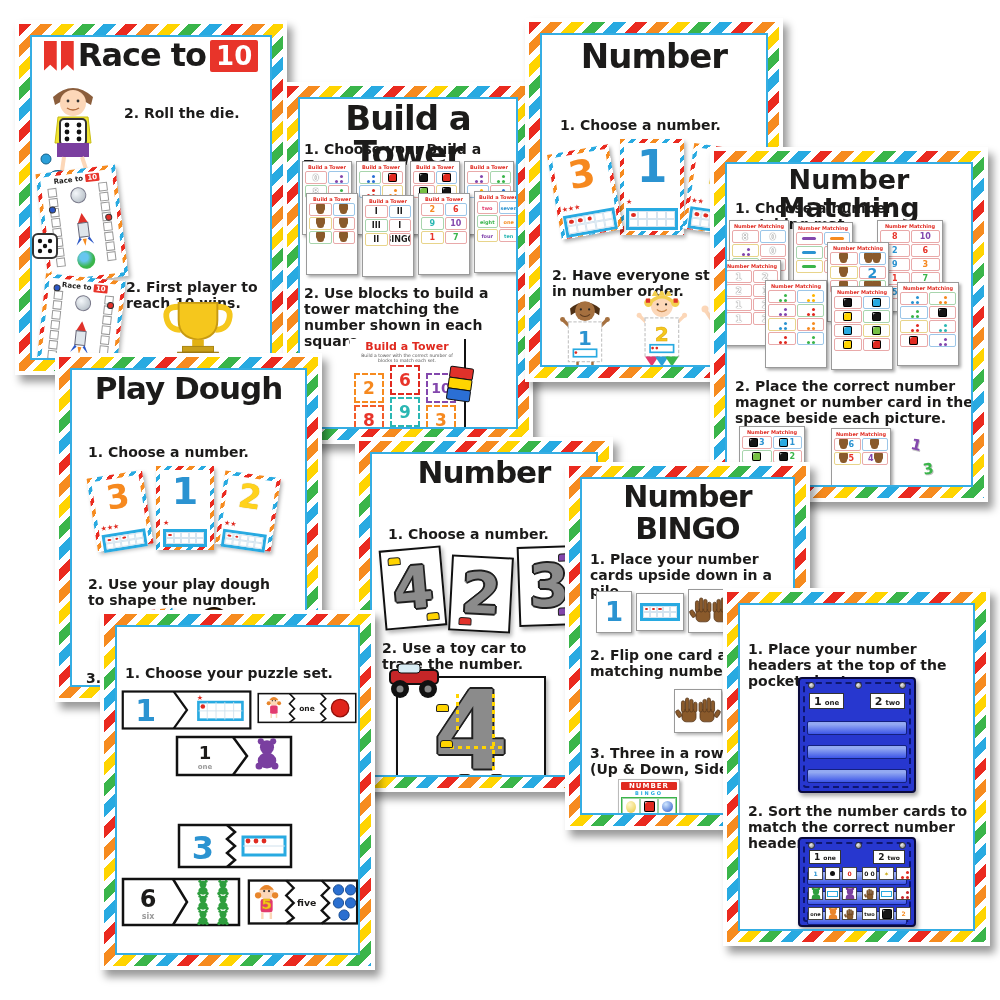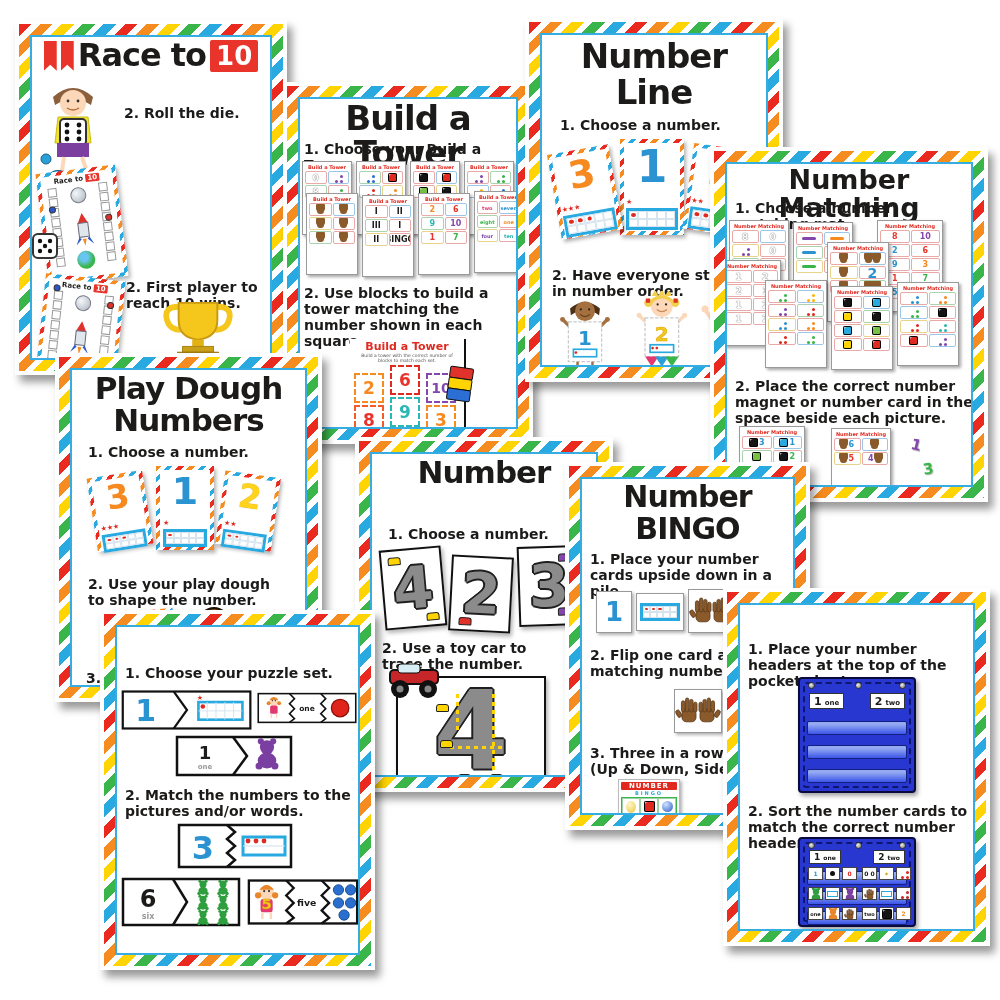--- a/index.html
+++ b/index.html
@@ -385,21 +385,20 @@
         <div style="width:24px;height:12px;background:#e0312a;border:1.5px solid #111;border-radius:2px"></div>
         <div style="width:24px;height:12px;background:#ffd400;border:1.5px solid #111;border-radius:2px;margin-top:-1px"></div>
         <div style="width:24px;height:12px;background:#2b6fd4;border:1.5px solid #111;border-radius:2px;margin-top:-1px"></div>
       </div>
     </div>
   </div>
 
   <div class="poster" style="left:525px;top:18px;width:258px;height:364px;z-index:3">
     <div class="inner">
       <div class="ttl abs" style="top:4px;font-size:34px">Number</div>
-      <div class="ttl abs" style="top:40px;font-size:34px">Line</div>
       <div class="step" style="left:18px;top:82px;width:200px">1. Choose a number.</div>
       <div class="abs" style="left:0;top:104px;width:232px;height:118px">
         <div class="abs dashb" style="left:78px;top:0;width:64px;height:96px;z-index:1">
           <div class="cardin">
               <div class="bignum c-bl" style="font-size:44px">1</div>
           <div><span class="star">★</span><div class="tf">
                   <i class="f"></i>
                   <i></i>
                   <i></i>
                   <i></i>
@@ -771,21 +770,20 @@
         </div>
         <div class="magnet c-pu" style="left:184px;top:6px;transform:rotate(14deg)">1</div>
         <div class="magnet c-gr" style="left:196px;top:30px;transform:rotate(-10deg)">3</div>
       </div>
     </div>
   </div>
 
   <div class="poster" style="left:55px;top:353px;width:267px;height:349px;z-index:5">
     <div class="inner">
       <div class="ttl abs" style="top:2px;font-size:31px">Play Dough</div>
-      <div class="ttl abs" style="top:34px;font-size:31px">Numbers</div>
       <div class="step" style="left:16px;top:74px;width:200px">1. Choose a number.</div>
       <div class="abs" style="left:0;top:96px;width:237px;height:100px">
         <div class="abs dashb" style="left:84px;top:0;width:58px;height:84px;z-index:1">
           <div class="cardin">
               <div class="bignum c-bl" style="font-size:38px">1</div>
           <div><span class="star">★</span><div class="tf" style="width:44px;height:18px">
                   <i class="f"></i>
                   <i></i>
                   <i></i>
                   <i></i>
@@ -1008,21 +1006,20 @@
         <circle cx="133" cy="25" r="14" fill="#e0241b" stroke="#8f0e08" stroke-width="2"></circle>
       </svg>
       <svg class="abs" style="left:58px;top:108px" width="118" height="42" viewBox="0 0 118 42">
         <rect x="2" y="2" width="114" height="38" fill="#fff" stroke="#111" stroke-width="2.5"></rect>
         <polyline points="58,2 72,21 58,40" fill="none" stroke="#111" stroke-width="2.5"></polyline>
         <text x="30" y="24" font-size="18" fill="#1c1b1a" text-anchor="middle">1</text>
         <text x="30" y="34" font-size="7" fill="#9a9a9a" text-anchor="middle">one</text>
         <use href="#bear" transform="translate(92,20) scale(2.2)" fill="#7a3fa0"></use>
       </svg>
 
-      <div class="step" style="left:8px;top:160px;width:230px">2. Match the numbers to the pictures and/or words.</div>
       <svg class="abs" style="left:60px;top:196px" width="116" height="46" viewBox="0 0 116 46">
         <rect x="2" y="2" width="112" height="42" fill="#fff" stroke="#111" stroke-width="2.5"></rect>
         <polyline points="50,2 58,9 50,16 58,23 50,30 58,37 50,44" fill="none" stroke="#111" stroke-width="2.5"></polyline>
         <text x="26" y="36" font-size="32" fill="#2b93d1" text-anchor="middle">3</text>
         <rect x="66" y="14" width="42" height="18" fill="#fff" stroke="#28aae1" stroke-width="3"></rect>
         <line x1="66" y1="23" x2="108" y2="23" stroke="#cfe0ec"></line>
         <circle cx="71" cy="18" r="2.4" fill="#e02a20"></circle>
           <circle cx="79" cy="18" r="2.4" fill="#e02a20"></circle>
           <circle cx="87" cy="18" r="2.4" fill="#e02a20"></circle>
       </svg>

